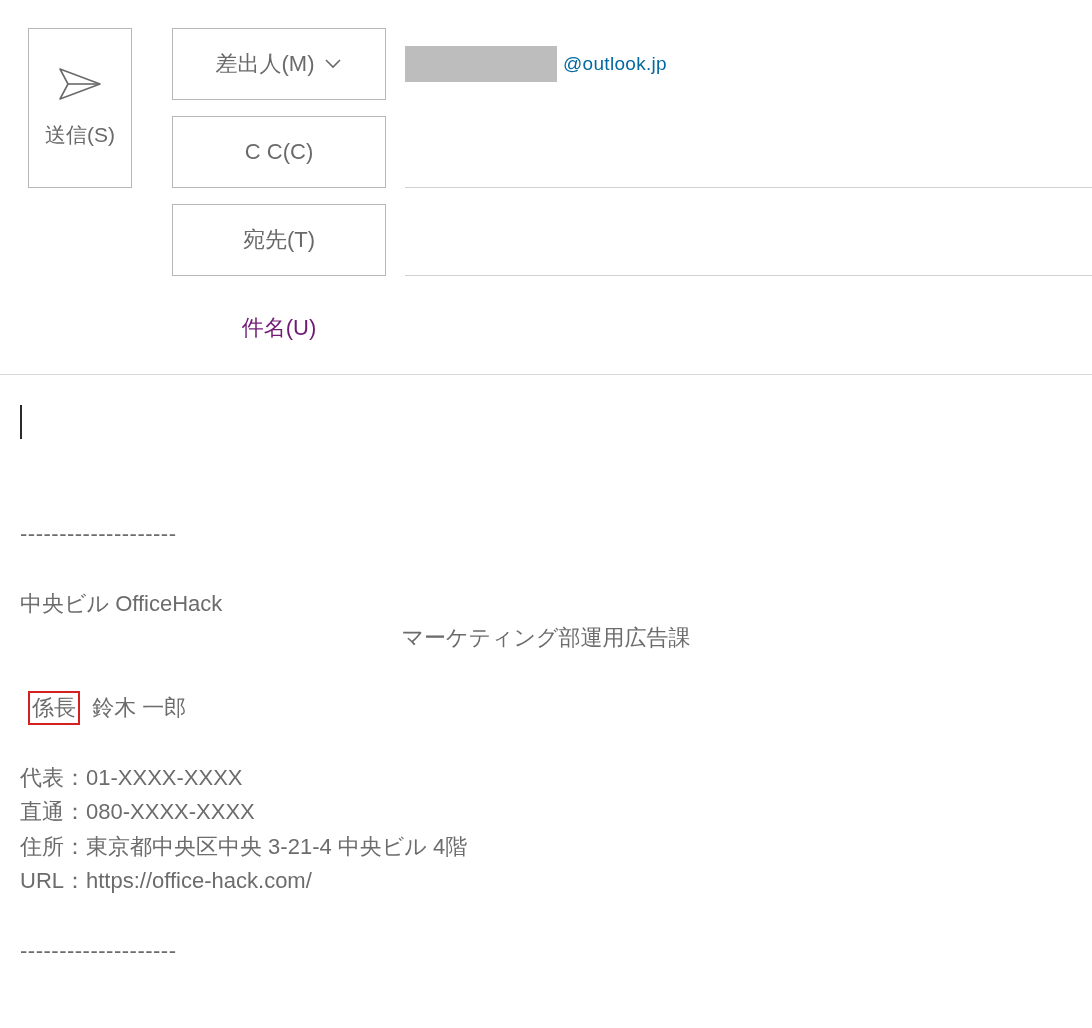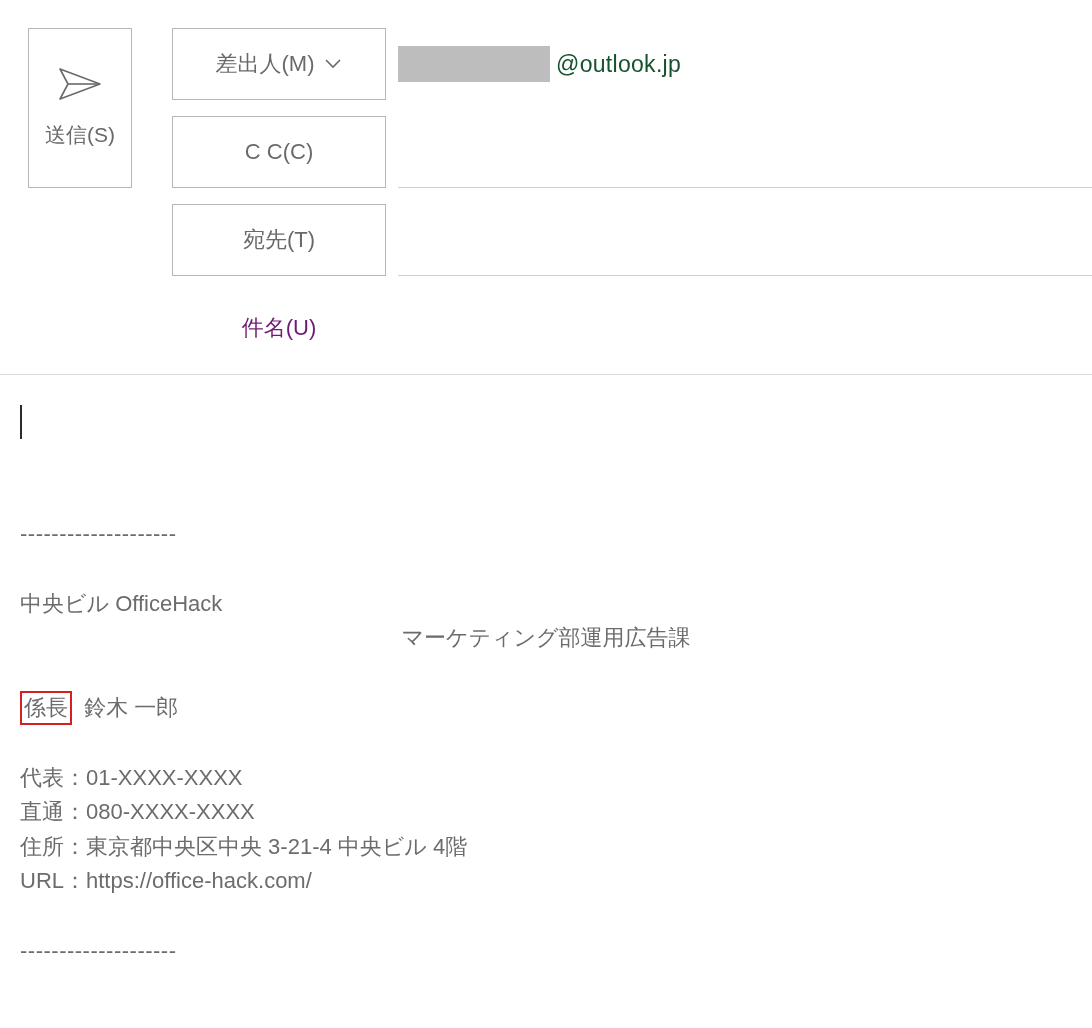--- a/index.html
+++ b/index.html
@@ -35,21 +35,21 @@
     }
     .field-col {
       display: flex;
       flex-direction: column;
       gap: 16px;
       flex: 1;
     }
     .field-row {
       display: flex;
       align-items: center;
-      gap: 12px;
+      gap: 19px;
     }
     .field-btn {
       border: 1px solid #b7b7b7;
       width: 214px;
       height: 72px;
       display: flex;
       align-items: center;
       justify-content: center;
       color: #6a6a6a;
       font-size: 22px;
@@ -77,22 +77,22 @@
       min-width: 0;
     }
     .field-value.first { border-bottom: none; }
     .redacted {
       width: 152px;
       height: 36px;
       background: #bdbdbd;
       display: inline-block;
     }
     .email-domain {
-      color: #14532d;
-      font-size: 23px;
+      color: #0369a1;
+      font-size: 19px;
       letter-spacing: 0.3px;
     }
     .field-input {
       border: none;
       outline: none;
       width: 100%;
       height: 100%;
       font-size: 22px;
       color: #5f5f5f;
       font-family: inherit;
@@ -123,21 +123,21 @@
       line-height: 1.55;
       font-size: 22px;
     }
     .sig .dashes {
       letter-spacing: 0.5px;
       margin-bottom: 36px;
     }
     .sig .dashes.bottom { margin-top: 36px; margin-bottom: 0; }
     .sig .company { }
     .sig .dept { margin-bottom: 36px; text-align: center; }
-    .sig .name-row { margin-bottom: 36px; }
+    .sig .name-row { margin-bottom: 36px; margin-left: 8px; }
     .sig .hl {
       border: 2px solid #d61f1f;
       padding: 0 2px;
       display: inline-block;
       line-height: 1.35;
     }
     .sig .name { margin-left: 6px; }
     .sig .contact-line { }
   </style>
 </head>

